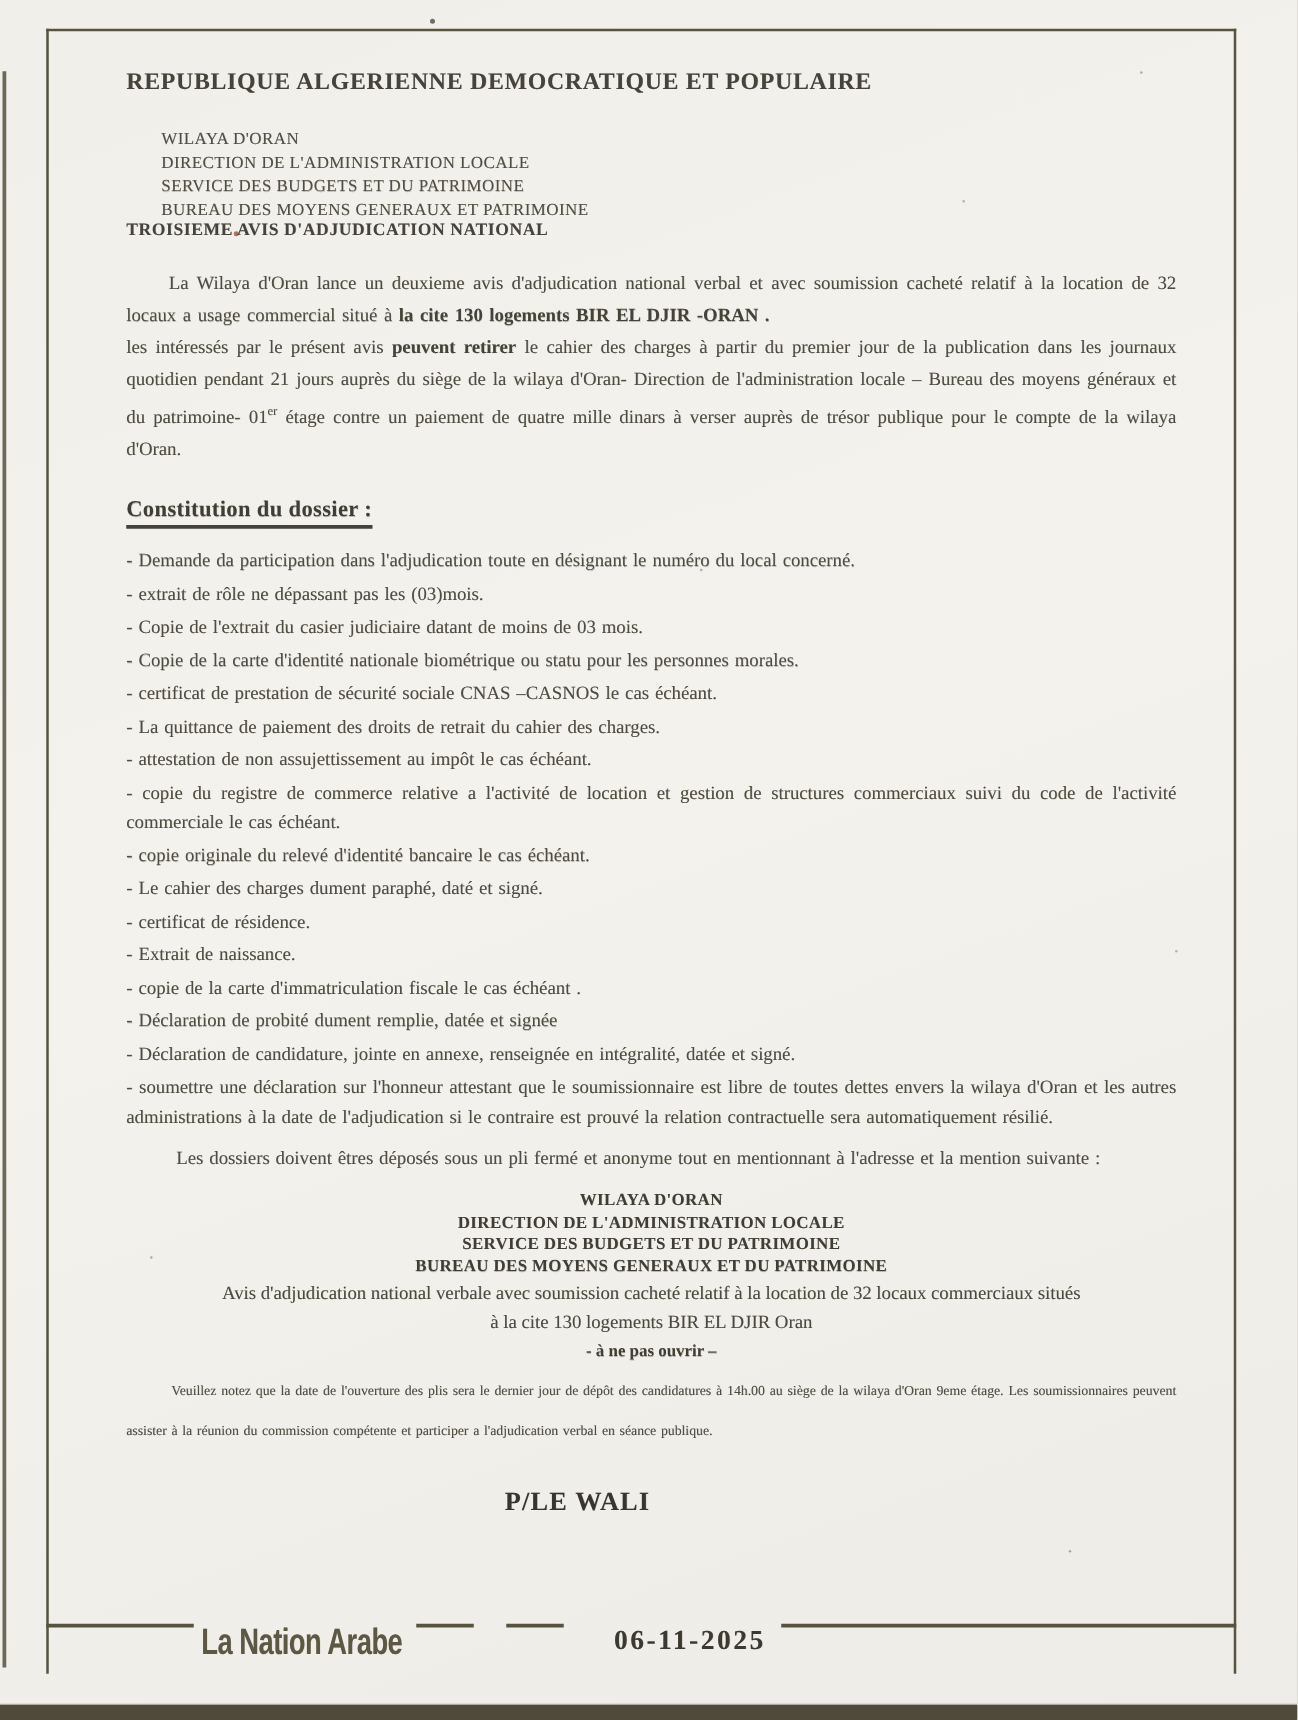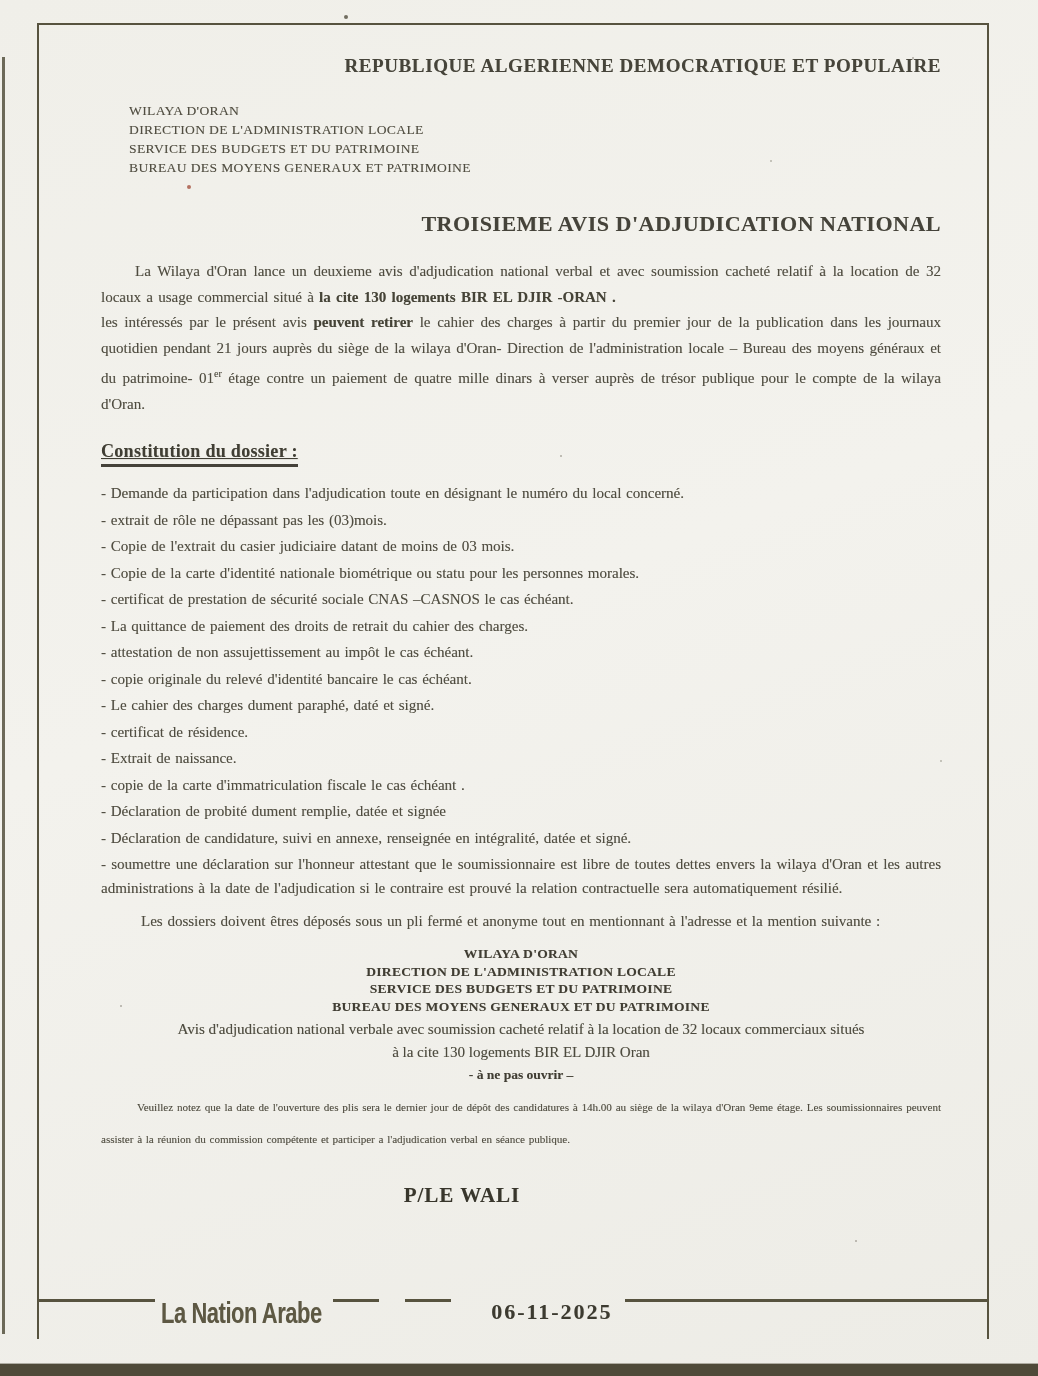--- a/index.html
+++ b/index.html
@@ -20,33 +20,33 @@
                 188px 186px 0 1px rgba(164,81,63,.8), 770px 160px 0 0 rgba(70,65,50,.35),
                 560px 455px 0 0 rgba(70,65,50,.4), 940px 760px 0 0 rgba(70,65,50,.35),
                 120px 1005px 0 0 rgba(70,65,50,.4), 855px 1240px 0 0 rgba(70,65,50,.4); }
 
   .frame {
     position:absolute; left:37px; top:23px; width:948px; height:1314px;
     border:2px solid #57533f; border-bottom:none;
   }
   .content { padding:30px 46px 0 62px; }
 
-  .republic-title { text-align:right; font-weight:bold; font-size:19px; letter-spacing:.6px; color:#46443a; }
+  .republic-title { text-align:left; font-weight:bold; font-size:19px; letter-spacing:.6px; color:#46443a; }
 
   .agency-block { margin:24px 0 0 28px; font-size:13.5px; line-height:19px; letter-spacing:.4px; color:#514e42; }
 
-  .notice-title { margin-top:34px; text-align:right; font-weight:bold; font-size:22px; letter-spacing:.5px; color:#45433a; }
+  .notice-title { text-align:left; font-weight:bold; font-size:14px; letter-spacing:.5px; color:#45433a; }
 
   .intro { margin-top:22px; font-size:15px; line-height:25.5px; text-align:justify; word-spacing:1.5px;font-family:Liberation Serif, serif; }
   .intro .p1 { text-indent:34px; }
   .b { font-weight:bold; color:#454337; }
   sup { font-size:10px; }
 
   .dossier-heading { display:inline-block; margin-top:24px; font-weight:bold; font-size:18px; letter-spacing:.3px;
-    color:#403e34; border-bottom:3px solid #45423a; padding-bottom:2px;text-decoration:underline; }
+    color:#403e34; border-bottom:3px solid #45423a; padding-bottom:2px; }
 
   .dossier-list { margin-top:15px; font-size:15px; line-height:23.5px; text-align:justify; word-spacing:1px; }
   .dossier-item { margin-bottom:3px; }
 
   .closing-paragraph { margin-top:9px; font-size:15px; line-height:25px; text-align:justify; text-indent:40px; word-spacing:1px; }
 
   .envelope { margin-top:11px; text-align:center; }
   .envelope-address-line { font-weight:bold; font-size:13.5px; line-height:17.5px; letter-spacing:.3px; color:#403d33; }
   .envelope-notice { font-size:15px; line-height:23px; margin-top:3px; color:#4c4a3e; }
   .envelope-warning { font-weight:bold; font-size:13.5px; margin-top:3px; color:#403d33; }
@@ -101,27 +101,28 @@
       </div>
 
       <div class="dossier-list">
         <div class="dossier-item">- Demande da participation dans l'adjudication toute  en désignant le numéro du local concerné.</div>
         <div class="dossier-item">- extrait de rôle ne dépassant pas les (03)mois.</div>
         <div class="dossier-item">- Copie de l'extrait du casier judiciaire datant de moins de 03 mois.</div>
         <div class="dossier-item">- Copie de la carte d'identité nationale biométrique ou statu pour les personnes morales.</div>
         <div class="dossier-item">- certificat de prestation de sécurité sociale CNAS –CASNOS le cas échéant.</div>
         <div class="dossier-item">- La quittance de paiement des droits de retrait du cahier des charges.</div>
         <div class="dossier-item">- attestation de non assujettissement au impôt le cas échéant.</div>
+        <div class="dossier-item">- copie du registre de commerce relative a l'activité de location et gestion de structures commerciaux suivi du code de l'activité commerciale le cas échéant.</div>
         <div class="dossier-item">- copie originale du relevé d'identité bancaire  le cas échéant.</div>
         <div class="dossier-item">- Le cahier des charges dument paraphé, daté et signé.</div>
         <div class="dossier-item">- certificat de résidence.</div>
         <div class="dossier-item">- Extrait de naissance.</div>
         <div class="dossier-item">- copie de la carte d'immatriculation fiscale le cas échéant .</div>
         <div class="dossier-item">- Déclaration de probité dument remplie, datée et signée</div>
-        <div class="dossier-item">- Déclaration de candidature, suivi en annexe, renseignée en intégralité, datée et signé.</div>
+        <div class="dossier-item">- Déclaration de candidature, jointe en annexe, renseignée en intégralité, datée et signé.</div>
         <div class="dossier-item">- soumettre une déclaration sur l'honneur attestant que le soumissionnaire est libre de toutes dettes envers la wilaya d'Oran et les autres administrations à la date de l'adjudication si le contraire est prouvé la relation contractuelle sera automatiquement résilié.</div>
       </div>
 
       <div class="closing-paragraph">Les dossiers doivent êtres déposés sous un pli fermé et anonyme tout en mentionnant à l'adresse et  la mention suivante :</div>
 
       <div class="envelope">
         <div class="envelope-address-line">WILAYA D'ORAN</div>
         <div class="envelope-address-line">DIRECTION DE L'ADMINISTRATION LOCALE</div>
         <div class="envelope-address-line">SERVICE DES BUDGETS ET DU PATRIMOINE</div>
         <div class="envelope-address-line">BUREAU DES MOYENS GENERAUX ET DU PATRIMOINE</div>

